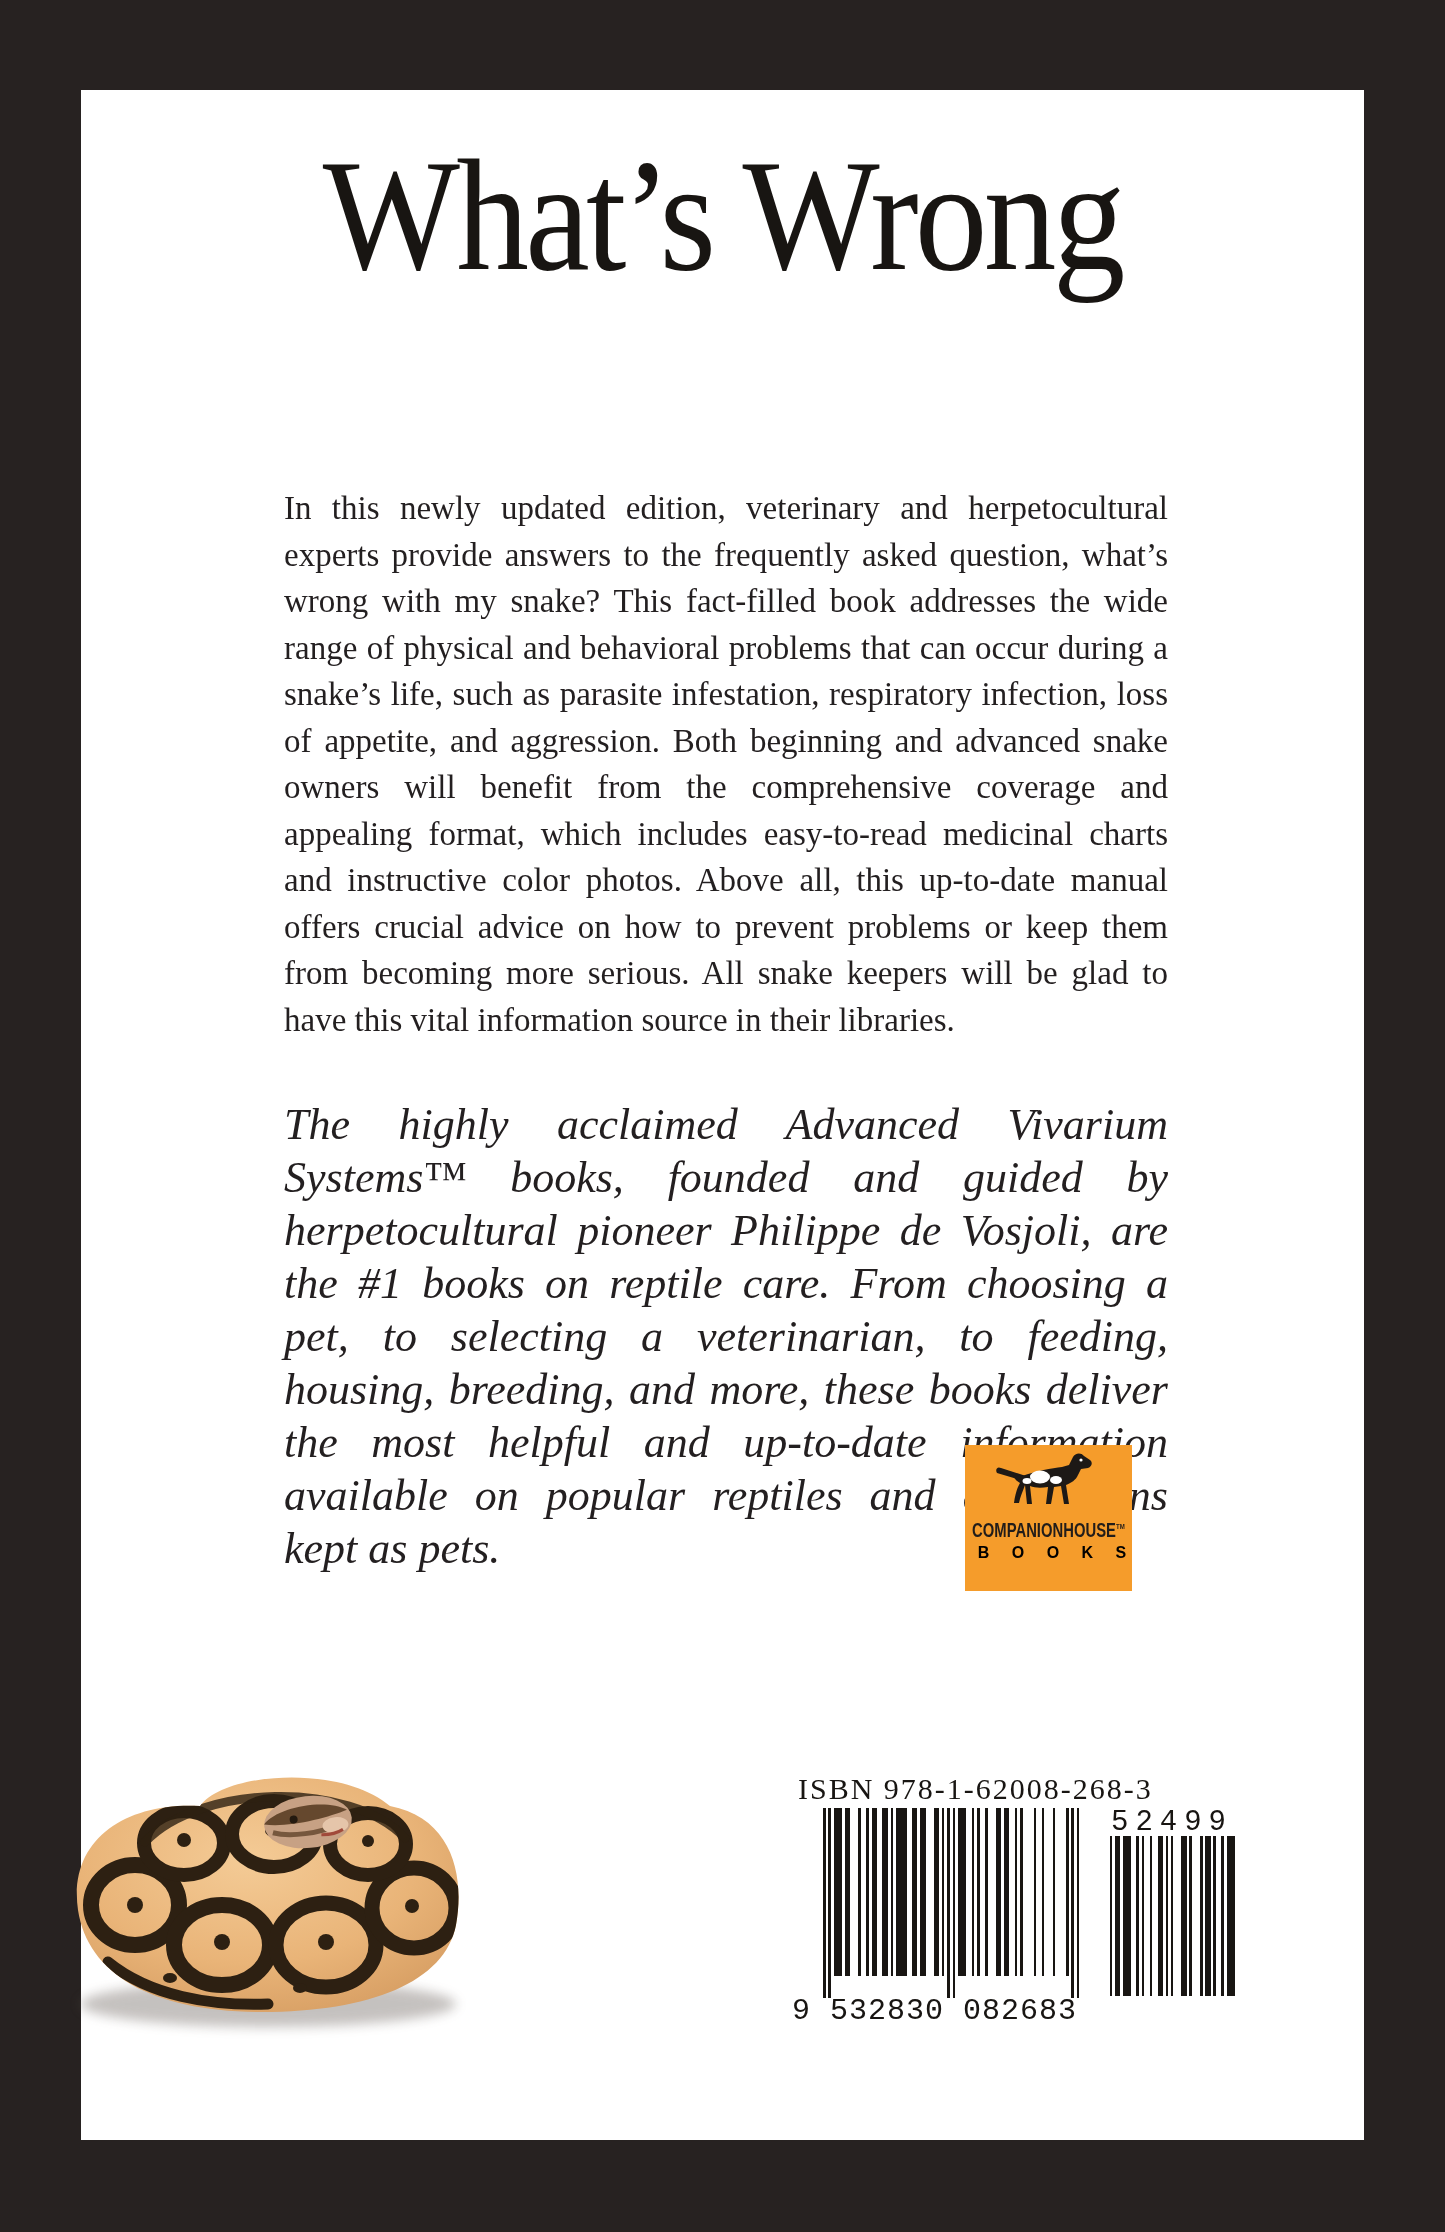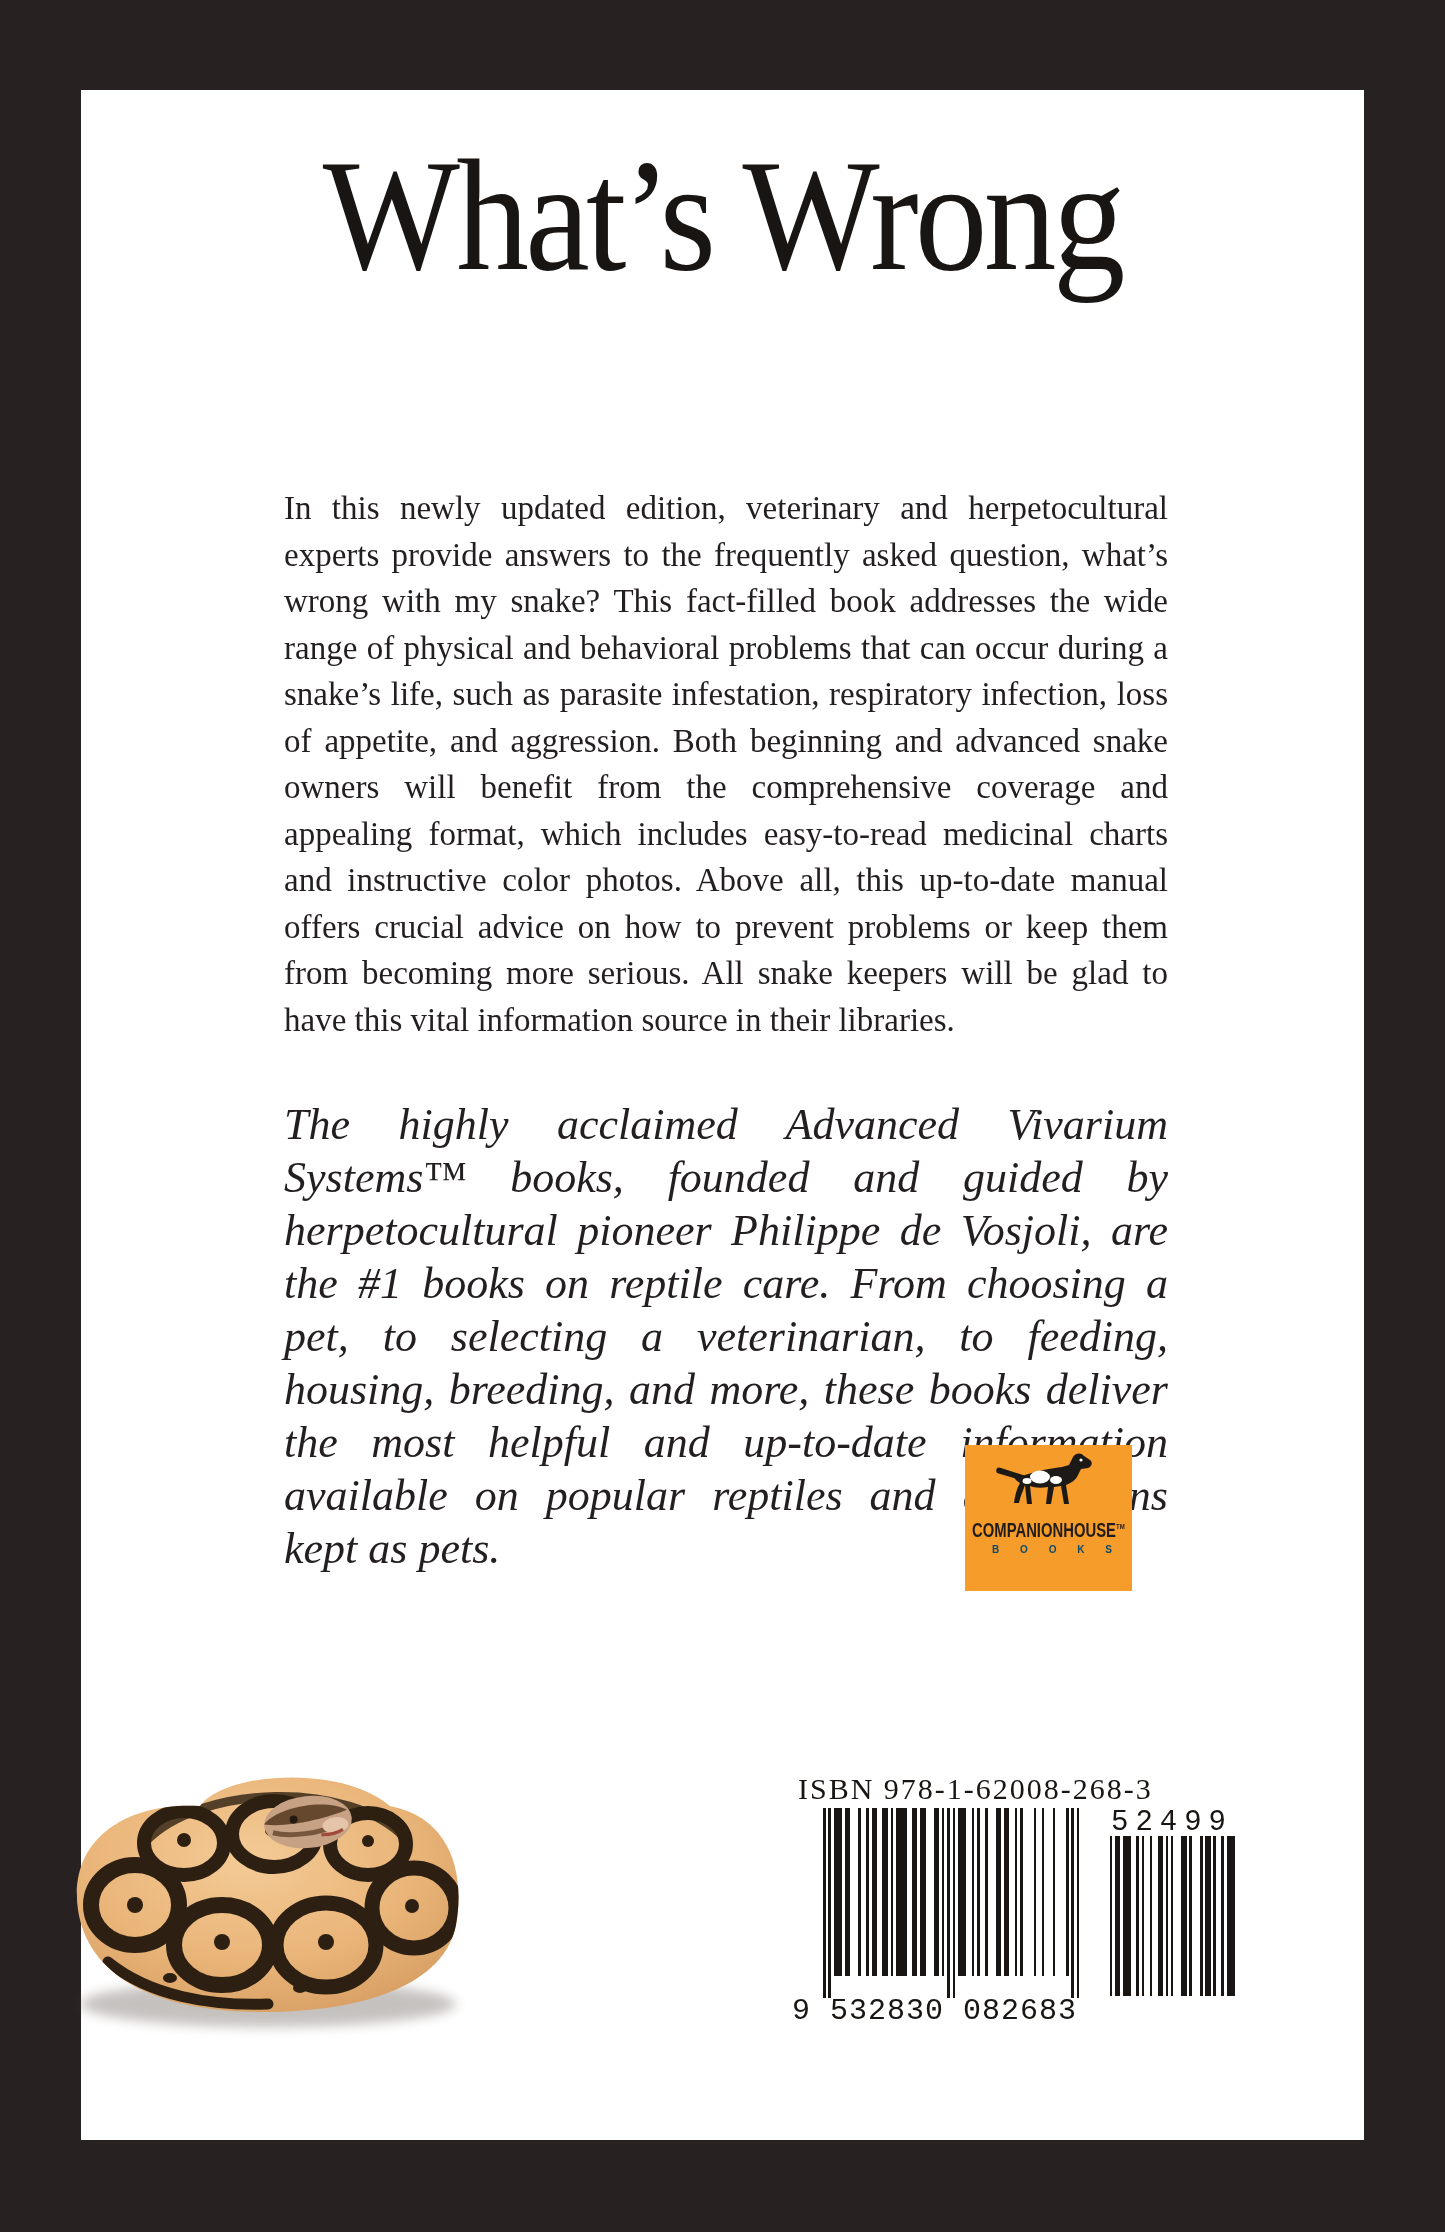--- a/index.html
+++ b/index.html
@@ -15,22 +15,22 @@
     font-size:33px;line-height:46.5px;color:#231f20;text-align:justify;}
   .tagline-text{position:absolute;left:203px;top:1008px;width:884px;
     font-size:44px;line-height:53px;color:#231f20;text-align:justify;font-style:italic;}
 
   .logo{position:absolute;left:884px;top:1355px;width:167px;height:146px;
     display:flex;flex-direction:column;align-items:center;}
   .logo .dog{margin-top:6px;width:110px;height:64px;}
   .logo-name{font-family:"Liberation Sans",sans-serif;font-weight:bold;font-size:19.5px;
     color:#221d1a;line-height:20px;white-space:nowrap;transform:scaleX(0.76);transform-origin:center;margin-top:2px;}
   .logo-name sup{font-size:8px;vertical-align:super;}
-  .logo-books{font-family:"Liberation Sans",sans-serif;font-weight:bold;font-size:10px;
-    color:#0c4a6e;letter-spacing:9px;margin-top:4px;margin-left:16px;white-space:nowrap;}
+  .logo-books{font-family:"Liberation Sans",sans-serif;font-weight:bold;font-size:16px;
+    color:#000000;letter-spacing:9px;margin-top:4px;margin-left:16px;white-space:nowrap;}
 
   .price{position:absolute;left:600px;top:1594px;width:504px;text-align:right;
     font-family:"Liberation Sans",sans-serif;font-weight:bold;font-size:40px;color:#231f20;white-space:nowrap;}
   .price > span{display:inline-block;transform:scaleX(0.82);transform-origin:right center;}
 
   .barcode-block{position:absolute;left:709px;top:1682px;width:445px;height:255px;color:#181512;}
   .isbn-label{position:absolute;left:8px;top:0;font-family:Liberation Serif, serif;
     font-size:30px;letter-spacing:2px;white-space:nowrap;}
   .ean-bars{position:absolute;left:33px;top:36px;width:258px;height:190px;}
   .ean-bars .bar{position:absolute;top:0;background:#181512;}

